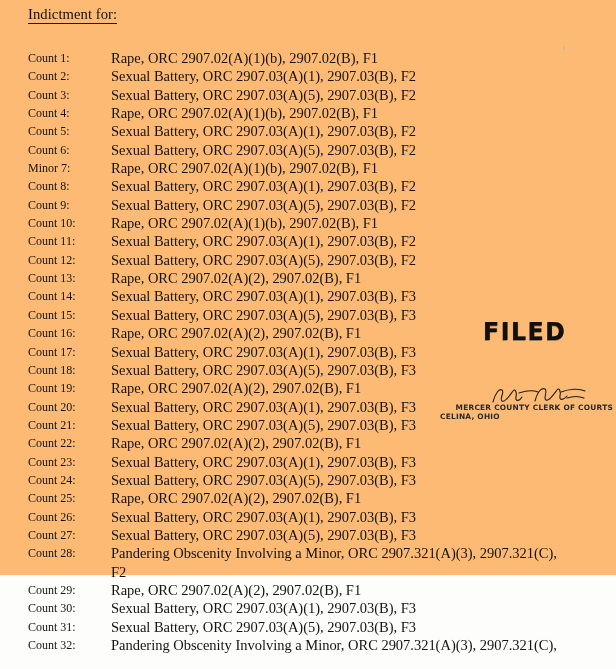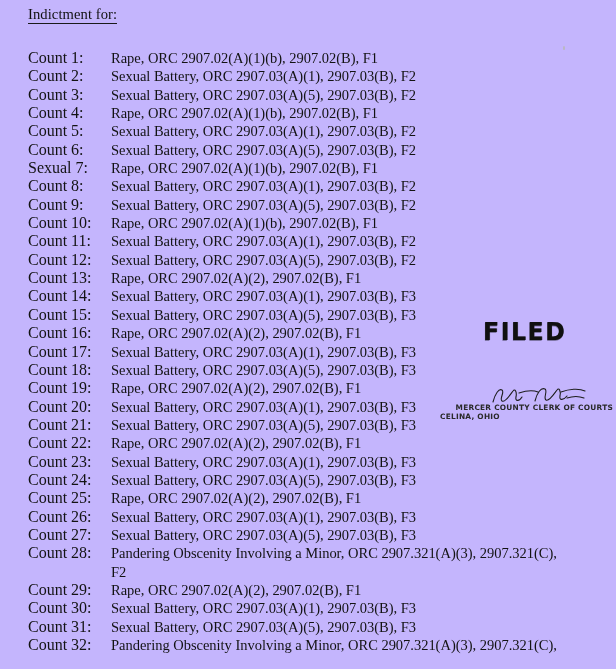--- a/index.html
+++ b/index.html
@@ -13,22 +13,22 @@
     background: #fdfdfb;
     font-family: "Liberation Serif", "DejaVu Serif", serif;
     color: #161616;
     overflow: hidden;
     position: relative;
   }
 
   #page {
     position: relative;
     width: 616px;
-    height: 669px;
-    background: #c4b5fd;
+    height: 575px;
+    background: #fdba74;
   }
 
   
   #heading {
     position: absolute;
     left: 28px;
     top: 6px;
     font-size: 14.6px;
     letter-spacing: 0.08px;
     color: #111;
@@ -53,21 +53,21 @@
     line-height: 18.35px;
     white-space: nowrap;
   }
   .count-row.wrapped {
     height: auto;
     display: block;
   }
   .count-label {
     flex: 0 0 auto;
     width: 83px;
-    font-size: 16px;
+    font-size: 12px;
     color: #131313;
   }
   .count-desc {
     flex: 1 1 auto;
     font-size: 14.5px;
     color: #131313;
     letter-spacing: -0.02px;
   }
   .count-row.wrapped .count-label {
     display: inline-block;
@@ -193,21 +193,21 @@
       </div>
       <div class="count-row">
         <span class="count-label">Count 5:</span>
         <span class="count-desc">Sexual Battery, ORC 2907.03(A)(1), 2907.03(B), F2</span>
       </div>
       <div class="count-row">
         <span class="count-label">Count 6:</span>
         <span class="count-desc">Sexual Battery, ORC 2907.03(A)(5), 2907.03(B), F2</span>
       </div>
       <div class="count-row">
-        <span class="count-label">Sexual 7:</span>
+        <span class="count-label">Minor 7:</span>
         <span class="count-desc">Rape, ORC 2907.02(A)(1)(b), 2907.02(B), F1</span>
       </div>
       <div class="count-row">
         <span class="count-label">Count 8:</span>
         <span class="count-desc">Sexual Battery, ORC 2907.03(A)(1), 2907.03(B), F2</span>
       </div>
       <div class="count-row">
         <span class="count-label">Count 9:</span>
         <span class="count-desc">Sexual Battery, ORC 2907.03(A)(5), 2907.03(B), F2</span>
       </div>

